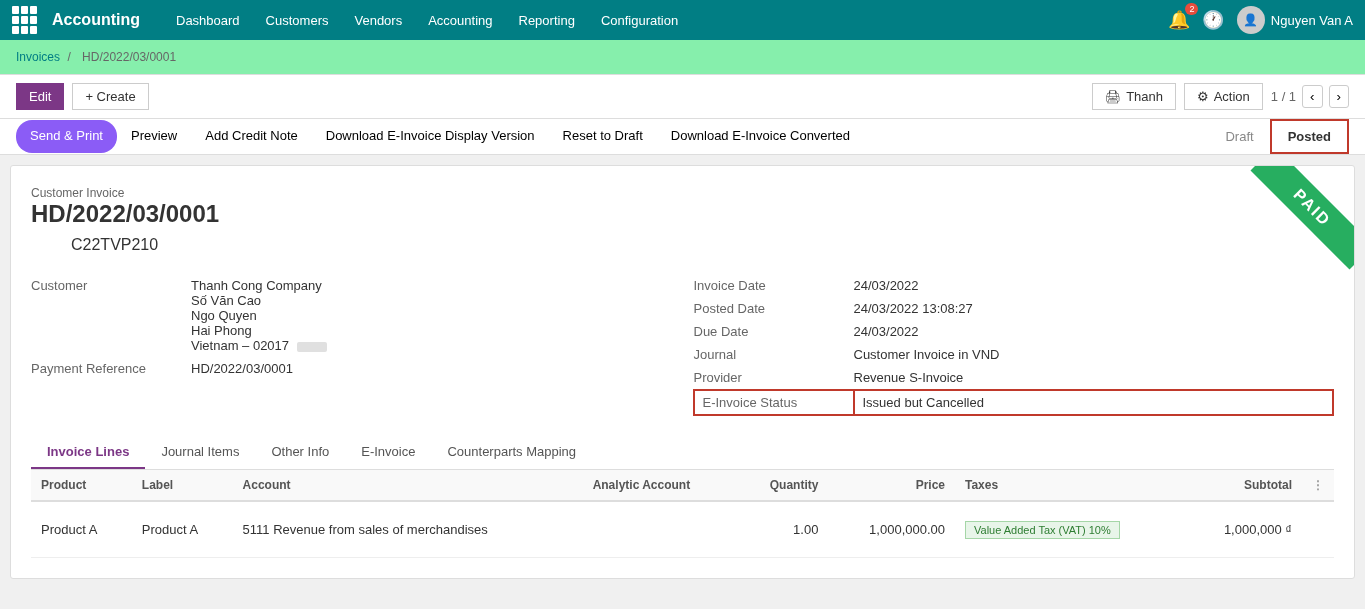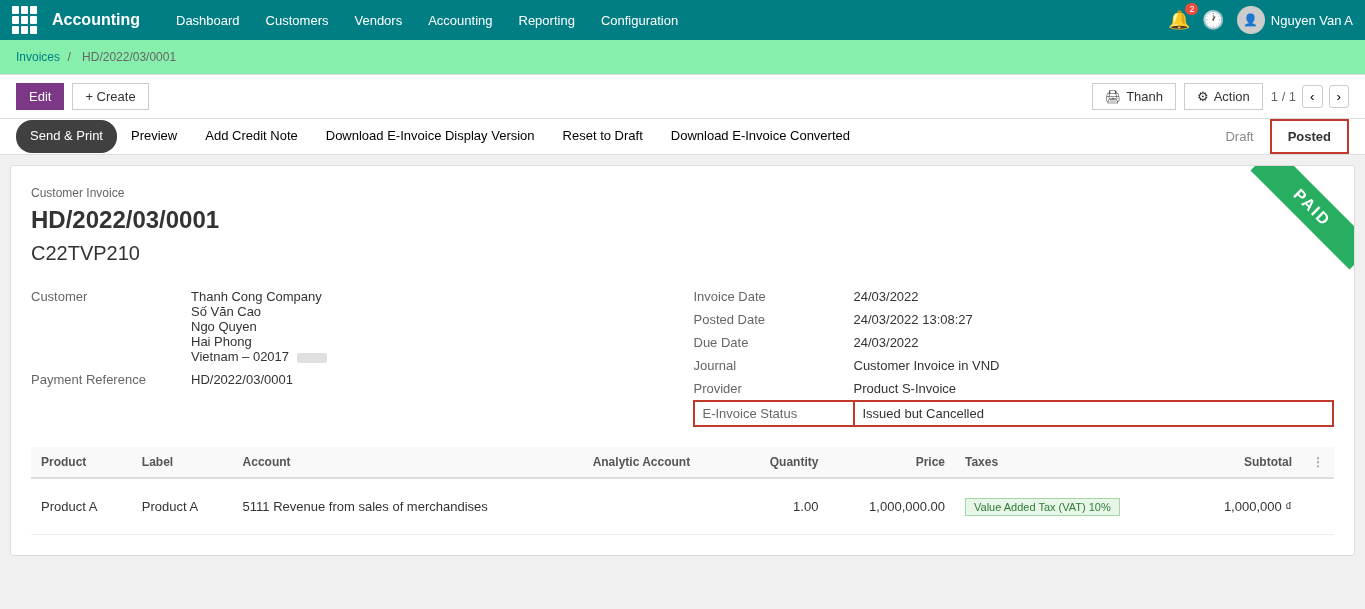--- a/index.html
+++ b/index.html
@@ -80,21 +80,21 @@
 
     
     .status-bar {
       background: #fff; border-bottom: 1px solid #ddd;
       display: flex; align-items: center; padding: 0 16px;
     }
     .status-btn {
       padding: 8px 14px; cursor: pointer; font-size: 13px; border: none; background: none;
       border-bottom: 2px solid transparent; white-space: nowrap;
     }
-    .status-btn.active { background: #404040; color: white; border-radius: 16px; }
+    .status-btn.active { background: #8b5cf6; color: white; border-radius: 16px; }
     .status-spacer { flex: 1; }
     .state-item {
       padding: 8px 16px; font-size: 13px; color: #888; cursor: pointer;
     }
     .state-item.active { color: #333; font-weight: bold; border: 2px solid #c0392b; }
 
     
     .main-content {
       background: #fff; margin: 10px; border: 1px solid #ddd; border-radius: 3px; padding: 20px; position: relative; overflow: hidden;
     }
@@ -107,23 +107,23 @@
     .paid-ribbon-inner {
       background: #27ae60; color: white; font-weight: bold; font-size: 16px;
       text-align: center; padding: 8px 0;
       transform: rotate(45deg);
       transform-origin: center;
       position: absolute; top: 25px; right: -28px;
       width: 140px;
       letter-spacing: 2px;
     }
 
-    .doc-label { font-size: 12px; color: #666; margin-bottom: 6px; }
+    .doc-label { font-size: 12px; color: #666; }
     .doc-number { font-size: 24px; font-weight: bold; color: #333; margin-bottom: 8px; }
-    .doc-ref { font-size: 20px; color: #333; margin-bottom: 20px; }
+    .doc-ref { font-size: 16px; color: #333; margin-bottom: 20px; margin-left: 40px; }
 
     .info-grid {
       display: grid; grid-template-columns: 1fr 1fr; gap: 20px; margin-bottom: 20px;
     }
     .info-left table, .info-right table {
       width: 100%; border-collapse: collapse;
     }
     .info-left td, .info-right td {
       padding: 4px 8px 4px 0; vertical-align: top;
     }
@@ -290,31 +290,38 @@
         <tr>
           <td>Due Date</td>
           <td>24/03/2022</td>
         </tr>
         <tr>
           <td>Journal</td>
           <td>Customer Invoice  in  VND</td>
         </tr>
         <tr>
           <td>Provider</td>
-          <td>Product S-Invoice</td>
+          <td>Revenue S-Invoice</td>
         </tr>
         <tr>
           <td class="einvoice-label-cell" style="border: 2px solid #c0392b; padding: 4px 8px;">E-Invoice Status</td>
           <td class="einvoice-value-cell" style="border: 2px solid #c0392b; padding: 4px 8px;">Issued but Cancelled</td>
         </tr>
       </tbody>
         </table>
     </div>
   </div>
 
+  <div class="tabs">
+    <div class="tab active">Invoice Lines</div>
+    <div class="tab">Journal Items</div>
+    <div class="tab">Other Info</div>
+    <div class="tab">E-Invoice</div>
+    <div class="tab">Counterparts Mapping</div>
+  </div>
 
   <table class="invoice-table">
     <thead>
       <tr>
         <th>Product</th>
         <th>Label</th>
         <th>Account</th>
         <th>Analytic Account</th>
         <th class="right">Quantity</th>
         <th class="right">Price</th>

